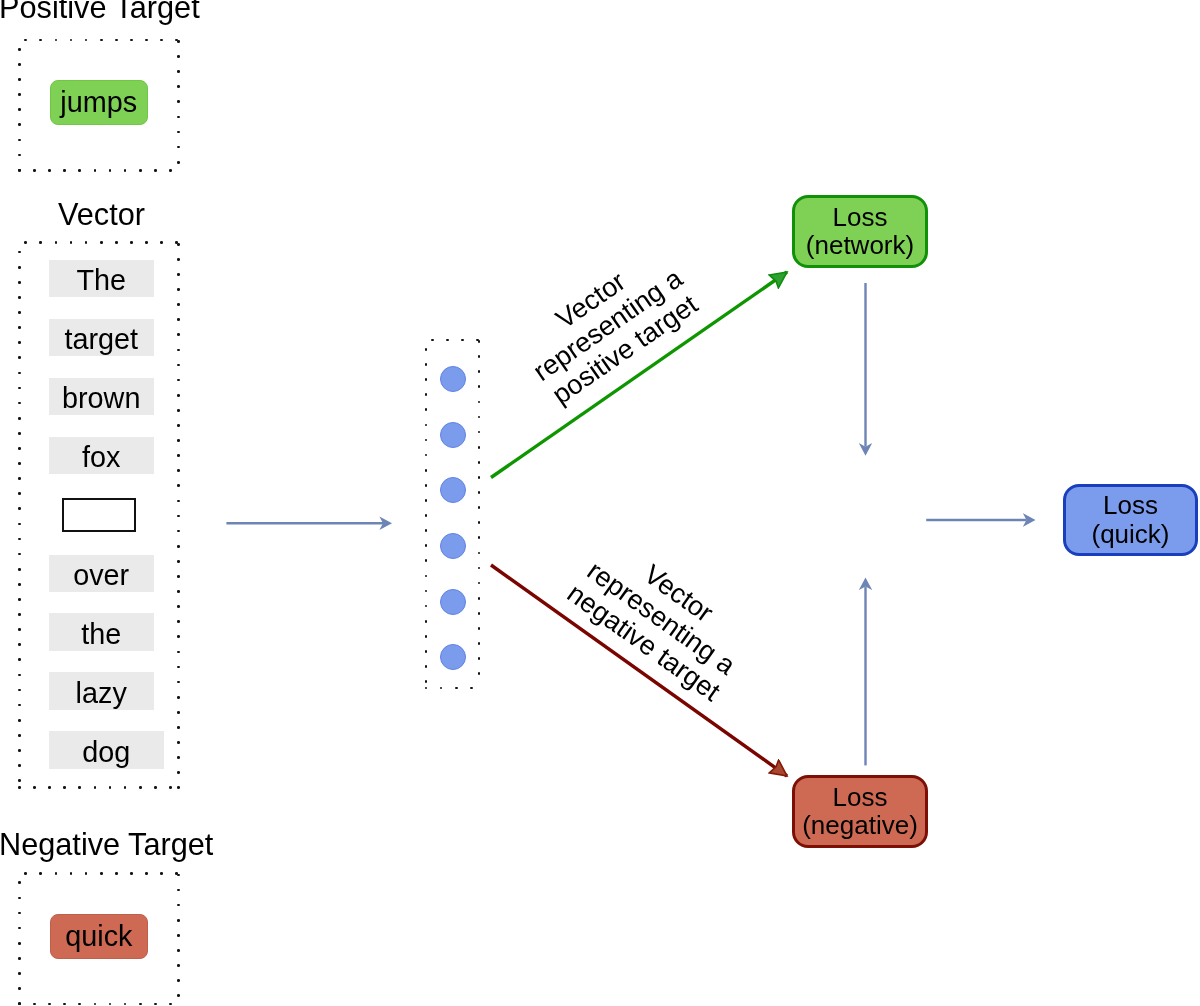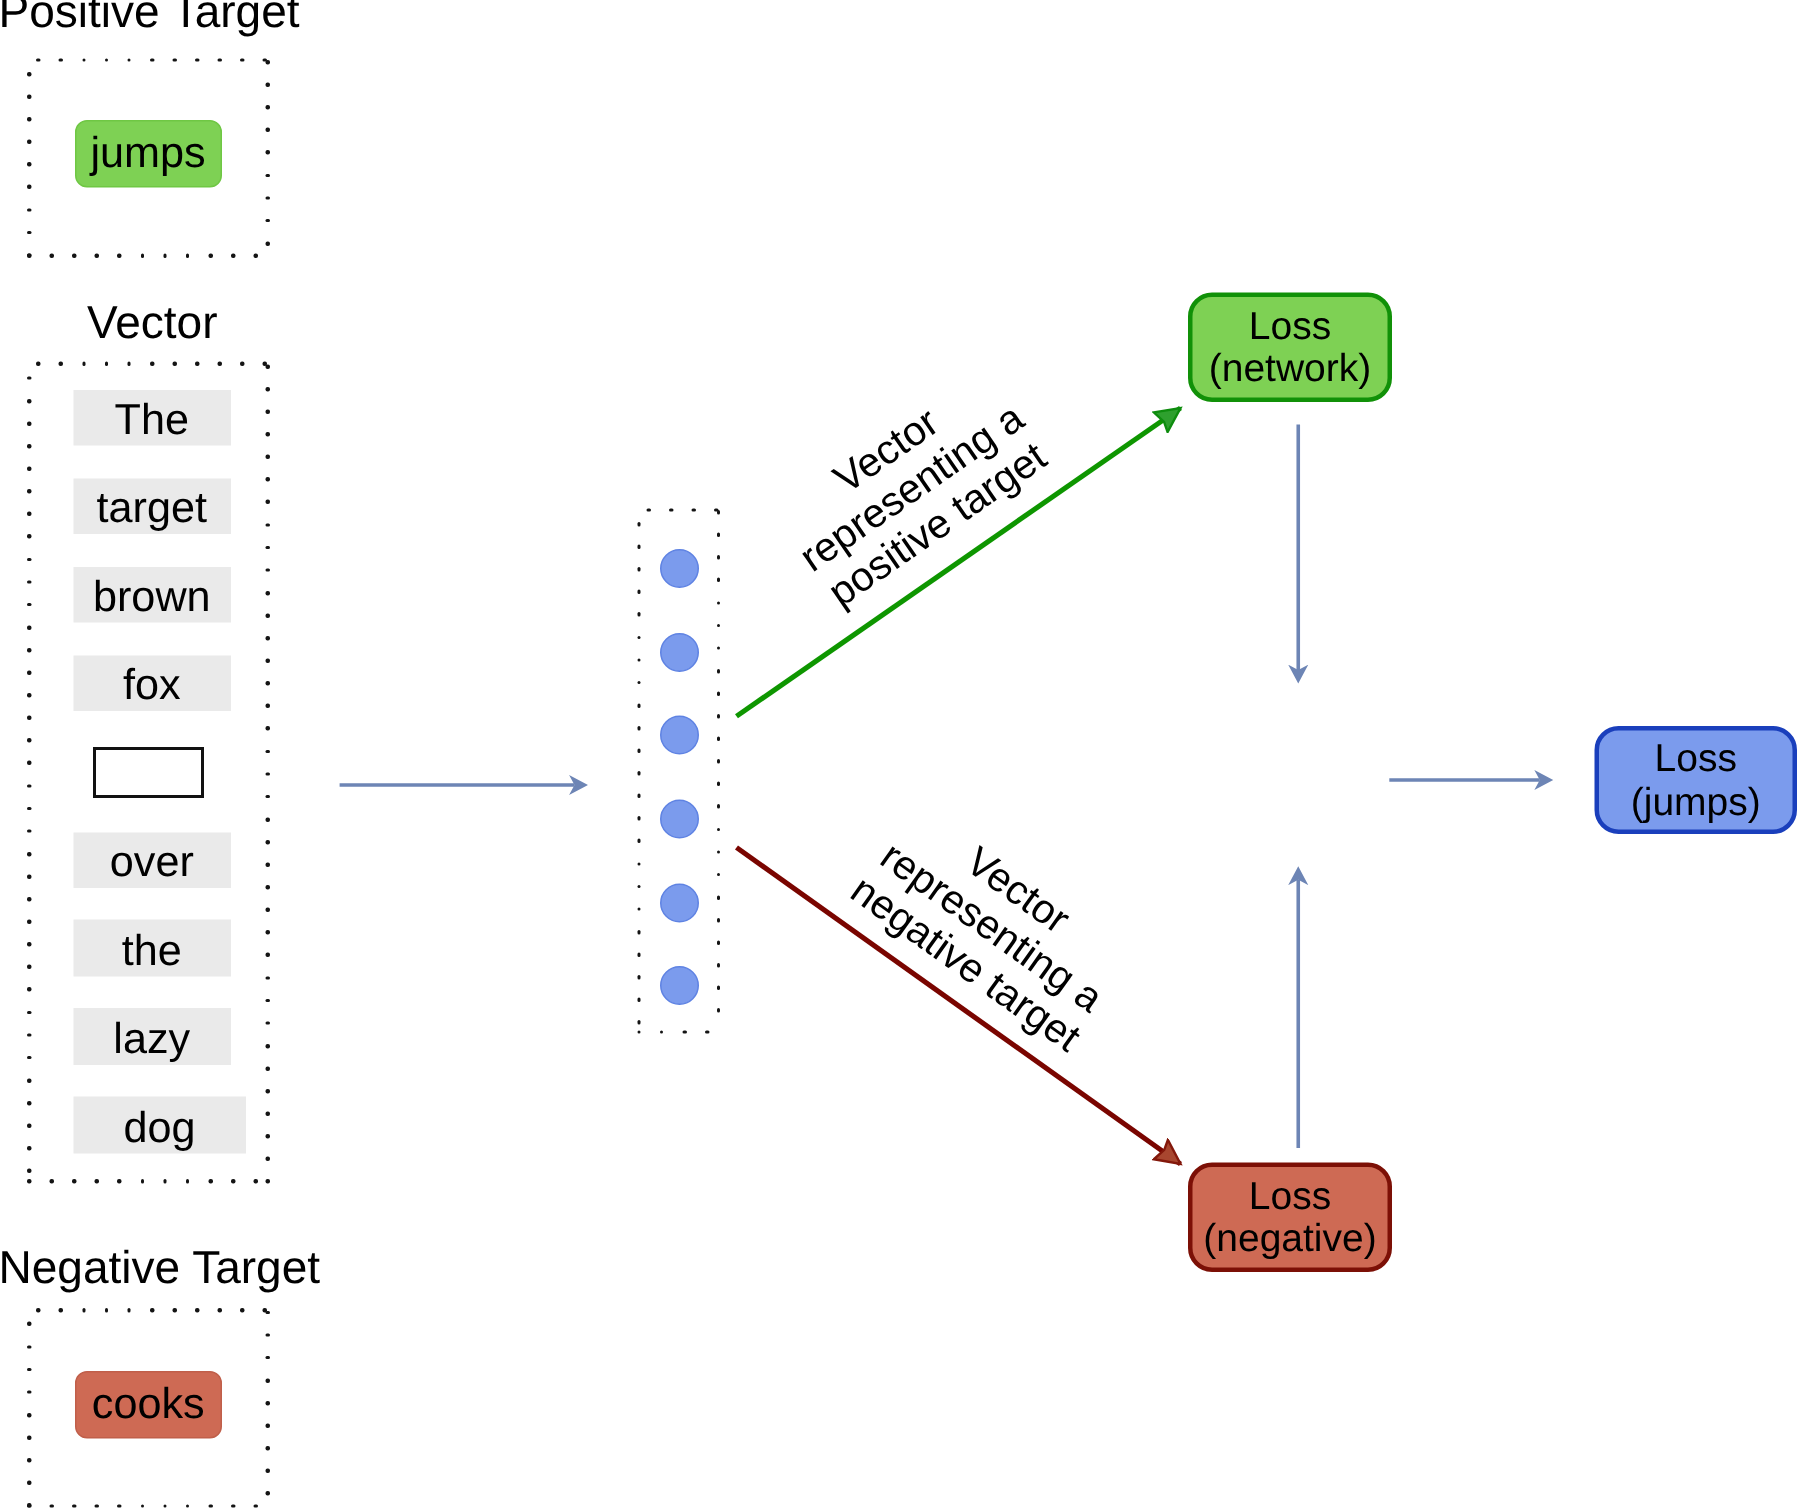--- a/index.html
+++ b/index.html
@@ -230,21 +230,21 @@
       <i style="left: 157.65px; top: 0.15px;"></i>
       <i style="left: 157.65px; top: 15.25px;"></i>
       <i style="left: 157.65px; top: 30.35px;"></i>
       <i style="left: 157.65px; top: 45.45px;"></i>
       <i style="left: 157.65px; top: 60.55px;"></i>
       <i style="left: 157.65px; top: 75.65px;"></i>
       <i style="left: 157.65px; top: 90.75px;"></i>
       <i style="left: 157.65px; top: 105.85px;"></i>
       <i style="left: 157.65px; top: 120.95px;"></i>
     </div>
-  <div class="abs chip chip-red" style="left:49.6px; top:913.5px; width:98.5px; height:45px;">cooks</div>
+  <div class="abs chip chip-red" style="left:49.6px; top:913.5px; width:98.5px; height:45px;">quick</div>
 
   <div class="abs" style="left:210px; top:403.5px; width:200px; text-align:center; font-size:27.8px; line-height:29.2px;">
   </div>
 
   <div class="abs dotbox" style="left: 426px; top: 340px; width: 53px; height: 348px; position: absolute;">
       <i style="left: 4.95px; top: -1.35px;"></i>
       <i style="left: 20.05px; top: -1.35px;"></i>
       <i style="left: 35.15px; top: -1.35px;"></i>
       <i style="left: 50.25px; top: -1.35px;"></i>
       <i style="left: -1.35px; top: 346.65px;"></i>
@@ -305,21 +305,21 @@
   </div>
 
   <div class="abs lossbox loss-red" style="left:792px; top:775px; width:136px; height:73px;">
     <div>Loss</div>
     <div>(negative)</div>
   </div>
 
 
   <div class="abs lossbox loss-blue" style="left:1063px; top:484px; width:135px; height:72px;">
     <div>Loss</div>
-    <div>(jumps)</div>
+    <div>(quick)</div>
   </div>
 
   <svg class="overlay" viewBox="0 0 1200 1006">
     <defs>
       <marker id="ah-blue" markerWidth="15" markerHeight="15" refX="3.6" refY="7.5" orient="auto" markerUnits="userSpaceOnUse">
         <path d="M0,0.8 L12.6,7.5 L0,14.2 L3.6,7.5 Z" fill="#6D85B5"></path>
       </marker>
       <marker id="ah-green" markerWidth="20" markerHeight="18" refX="17.3" refY="9" orient="auto" markerUnits="userSpaceOnUse">
         <path d="M1,1.25 L17.3,9 L1.1,17.25 L3.0,10.4 Z" fill="#2EA02E" stroke="#0e8c0e" stroke-width="1.6" stroke-linejoin="miter"></path>
       </marker>

